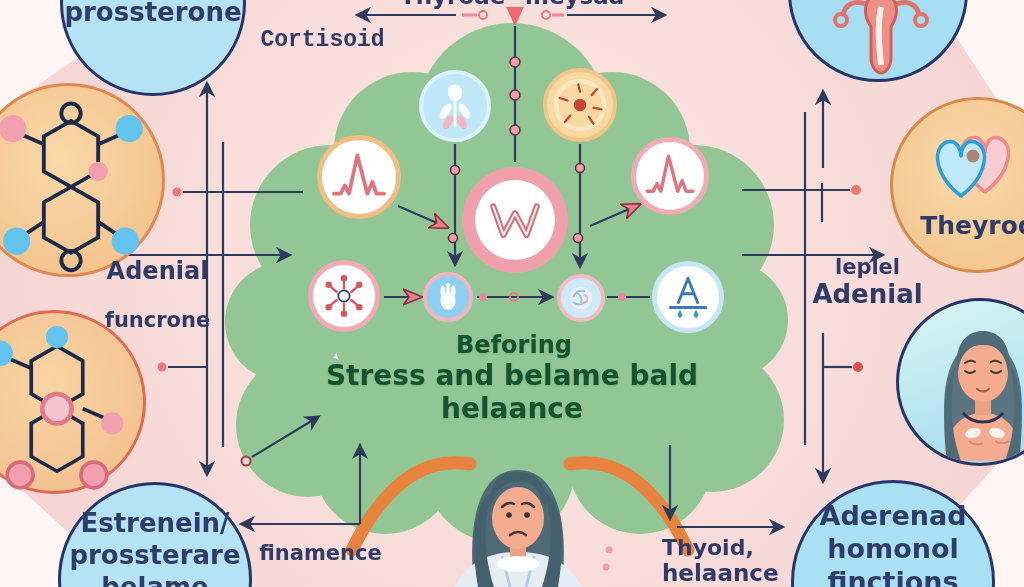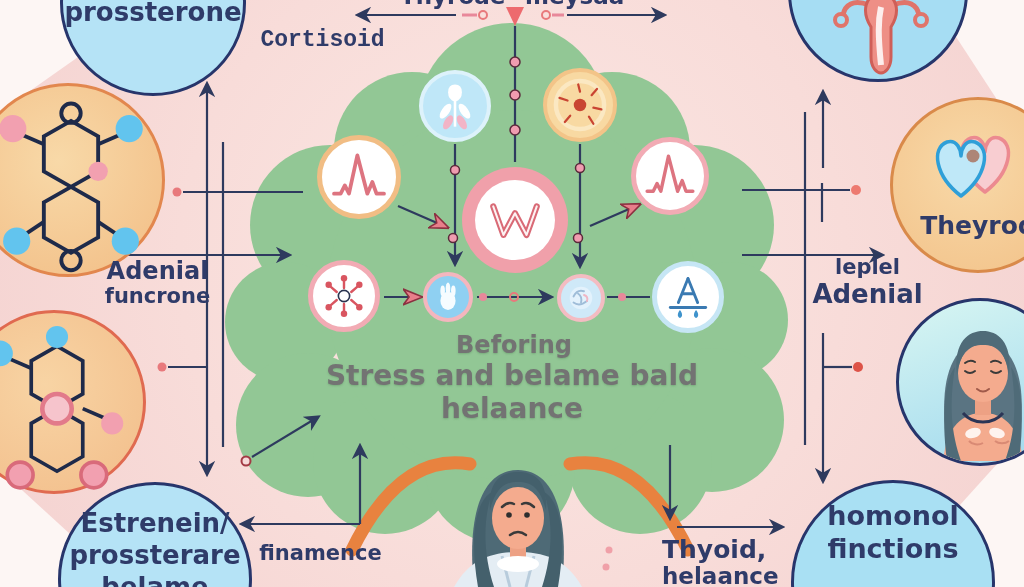--- a/index.html
+++ b/index.html
@@ -7,21 +7,21 @@
          background:#fdf6f4;font-family:"DejaVu Sans",sans-serif;}
   .abs{position:absolute;}
   #panel{position:absolute;inset:0;
          background:radial-gradient(circle at 50% 45%, #fbe7e3 0%, #f8dcd9 55%, #f4d2d0 100%);
          clip-path:polygon(159px 0,932px 0,1024px 141px,1024px 434px,886px 587px,128px 587px,0 470px,0 112px);}
   .bub{position:absolute;border-radius:50%;box-sizing:border-box;}
   .lbl{position:absolute;color:#2f3b69;font-weight:bold;text-align:center;line-height:1.12;}
   .cloudlump{position:absolute;border-radius:50%;background:#92c795;}
   .icircle{position:absolute;border-radius:50%;box-sizing:border-box;display:flex;
            align-items:center;justify-content:center;}
-  .whitetxt{position:absolute;color:#737373;font-weight:bold;text-align:center;
+  .whitetxt{position:absolute;color:#14532d;font-weight:bold;text-align:center;
             text-shadow:0 1px 2px rgba(90,140,95,.45);}
   #badge{position:absolute;left:384px;top:410px;width:254px;height:34px;box-sizing:border-box;
          background:#fcf7f5;border:2px solid #cc4450;display:flex;align-items:center;justify-content:center;
          color:#c13a48;font-weight:bold;font-size:22px;}
   svg{display:block;}
   .overlay{position:absolute;left:0;top:0;pointer-events:none;}
 </style>
 </head>
 <body>
 
@@ -333,37 +333,38 @@
       <ellipse cx="74" cy="132" rx="8" ry="5" fill="#ffffff" opacity="0.85" transform="rotate(-15 74 132)"></ellipse>
       <ellipse cx="98" cy="132" rx="8" ry="5" fill="#ffffff" opacity="0.85" transform="rotate(15 98 132)"></ellipse>
       <path d="M56 66 C50 104 52 132 62 160 L48 160 C42 112 46 78 56 66 Z" fill="#4f6b78"></path>
       <path d="M112 66 C118 104 116 132 106 160 L120 160 C126 112 122 78 112 66 Z" fill="#4f6b78"></path>
       <path d="M58 74 C54 40 70 30 84 30 C98 30 114 40 110 74 C106 50 98 44 84 44 C70 44 62 50 58 74 Z" fill="#4f6b78"></path>
     </svg>
   </div>
 
   <div class="bub" style="left:791px;top:480px;width:204px;height:204px;background:#a9e0f3;border:3.5px solid #27356b;">
     <div class="lbl" style="left:0;top:16px;width:100%;font-size:27px;line-height:33px;">
+      <div>Aderenad</div>
       <div>homonol</div>
       <div>finctions</div>
     </div>
   </div>
 
   <div class="lbl" style="left:400px;top:-16px;width:95px;font-size:23px;">Thyroae</div>
   <div class="lbl" style="left:525px;top:-16px;width:95px;font-size:23px;">meysaa</div>
   <div class="lbl" style="left:255px;top:28px;width:135px;font-size:23px;font-family:Liberation Mono, monospace;">Cortisoid</div>
   <div class="lbl" style="left:85px;top:258px;width:145px;">
     <div style="font-size:24px;">Adenial</div>
-    <div style="font-size:21px;">funcrone</div>
+    <div style="font-size:21px;margin-top:24px;">funcrone</div>
   </div>
   <div class="lbl" style="left:795px;top:256px;width:145px;">
     <div style="font-size:21px;">leplel</div>
     <div style="font-size:26px;">Adenial</div>
   </div>
   <div class="lbl" style="left:248px;top:542px;width:145px;">
     <div style="font-size:21px;">finamence</div>
   </div>
   <div class="lbl" style="left:662px;top:536px;width:130px;text-align:left;">
-    <div style="font-size:25px;">Thyoid,</div>
+    <div style="font-size:22px;">Thyoid,</div>
     <div style="font-size:23px;">helaance</div>
   </div>
 
 </div>
 
 </body></html>

